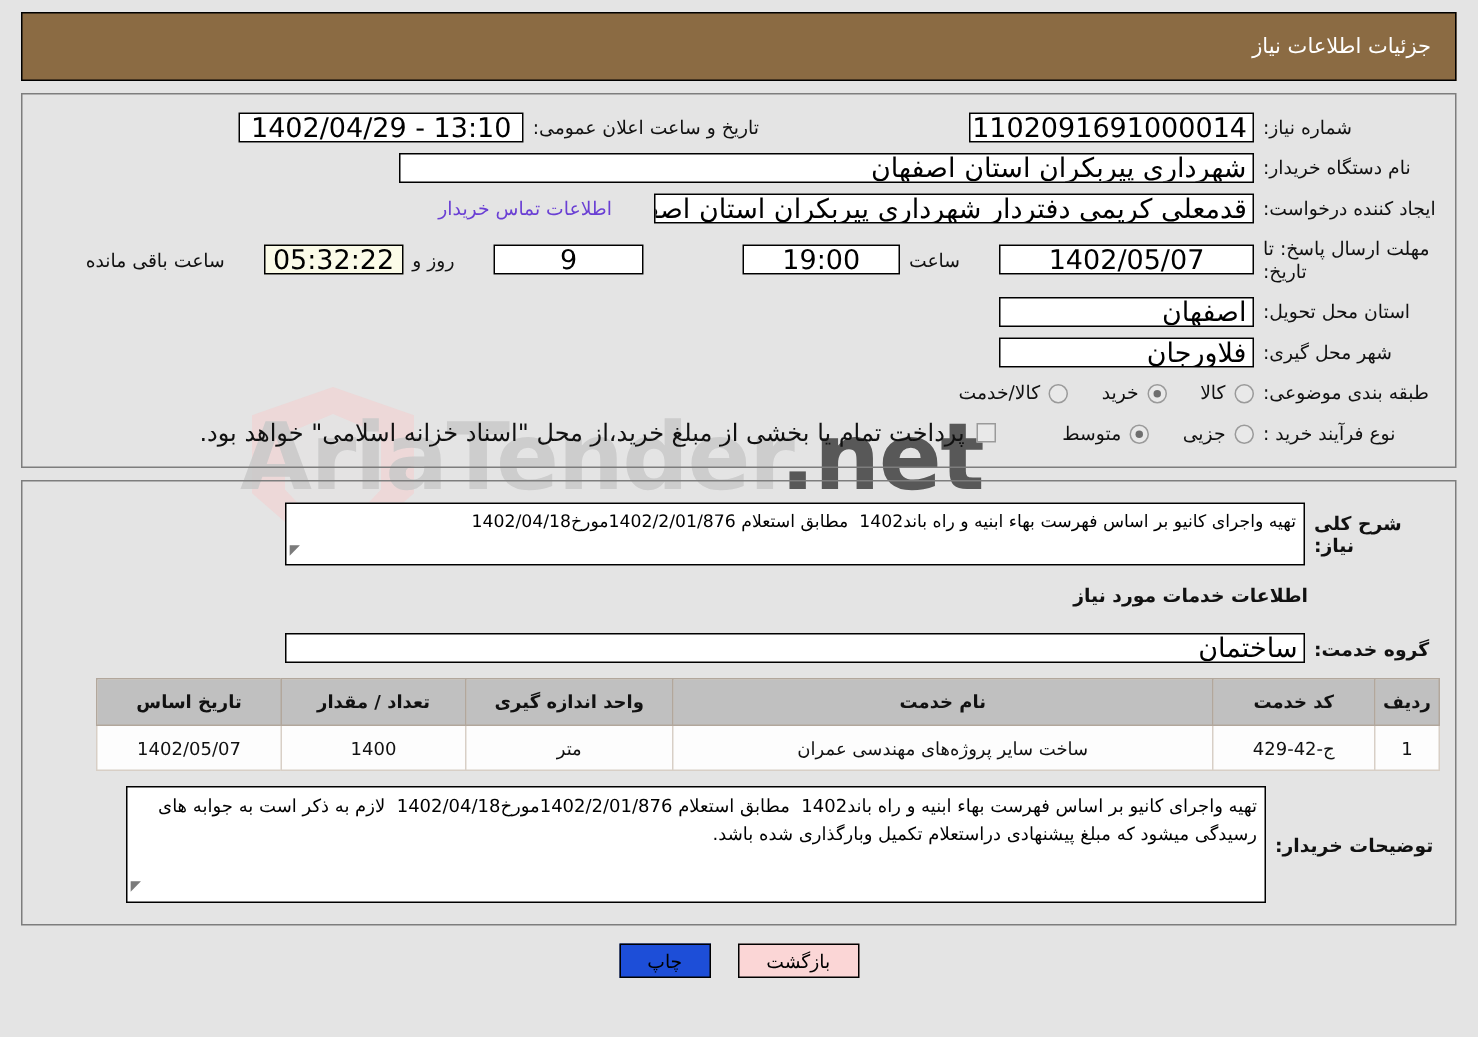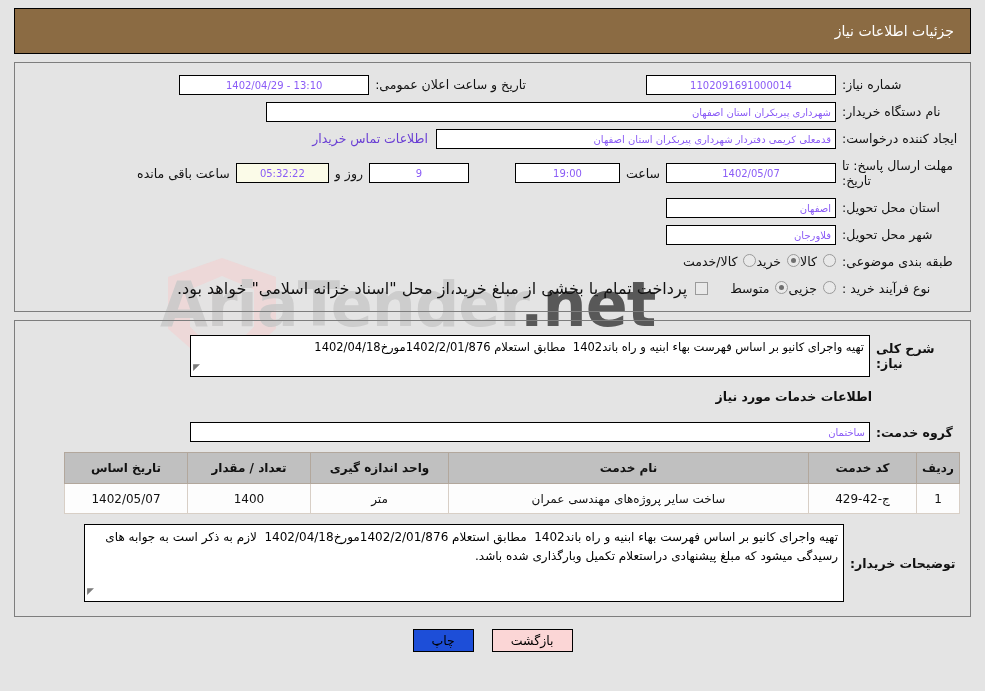--- a/index.html
+++ b/index.html
@@ -108,28 +108,29 @@
     box-sizing: border-box;
     white-space: nowrap;
   }
   .lbl-w { width: 124px; }
 
   .fld {
     border: 1px solid #000;
     background: #ffffff;
     height: 20px;
     line-height: 20px;
-    font-size: 10px;
-    color: #8b5cf6;
+    font-size: 18px;
+    color: #000000;
     padding: 0 4px;
     box-sizing: border-box;
     text-align: right;
     font-family: "DejaVu Sans", sans-serif;
     overflow: hidden;
     white-space: nowrap;
+    margin-left: 20px;
   }
   .fld.center { text-align: center; }
   .fld.cream  { background: #fbfbe8; }
 
   .w-need   { width: 190px; }
   .w-buyer  { width: 570px; }
   .w-creator{ width: 400px; }
   .w-date   { width: 170px; }
   .w-time   { width: 105px; }
   .w-days   { width: 100px; }
@@ -147,21 +148,21 @@
   .link {
     font-size: 12.5px;
     color: #6a3fd4;
     padding: 0 8px;
     cursor: pointer;
     white-space: nowrap;
   }
 
   
   .radio-grp { display: flex; align-items: center; gap: 0; }
-  .radio-item { display: flex; align-items: flex-start; }
+  .radio-item { display: flex; align-items: flex-end; margin-left: 22px; }
   .radio {
     width: 13px; height: 13px;
     border: 1px solid #9a9a9a;
     border-radius: 50%;
     background: #e9e9e9;
     display: inline-block;
     position: relative;
     margin-left: 6px;
     box-sizing: border-box;
   }
@@ -312,21 +313,21 @@
       <div class="fld center cream w-count">05:32:22</div>
       <div class="inline-lbl">ساعت باقی مانده</div>
     </div>
 
     <div class="row">
       <div class="lbl lbl-w">استان محل تحویل:</div>
       <div class="fld w-prov">اصفهان</div>
     </div>
 
     <div class="row">
-      <div class="lbl lbl-w">شهر محل تحویل:</div>
+      <div class="lbl lbl-w">شهر محل گیری:</div>
       <div class="fld w-city">فلاورجان</div>
     </div>
 
     <div class="row">
       <div class="lbl lbl-w">طبقه بندی موضوعی:</div>
       <div class="radio-grp">
         <div class="radio-item">
           <span class="radio"></span>
           <span class="radio-label">کالا</span>
         </div>

